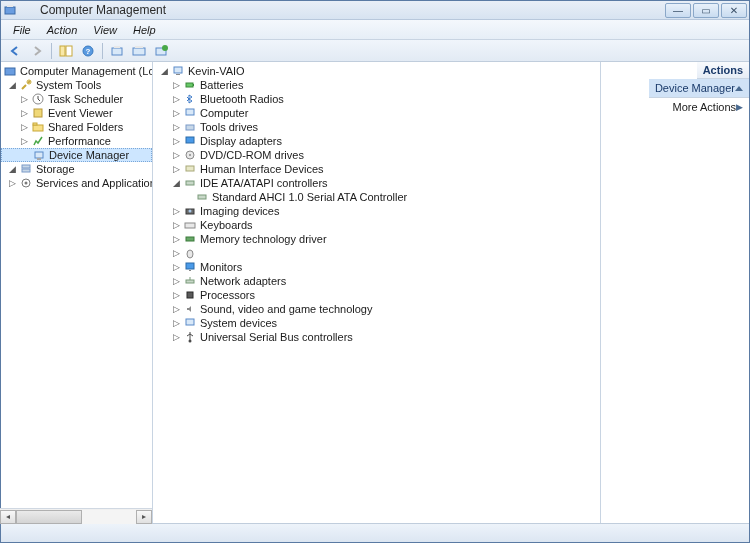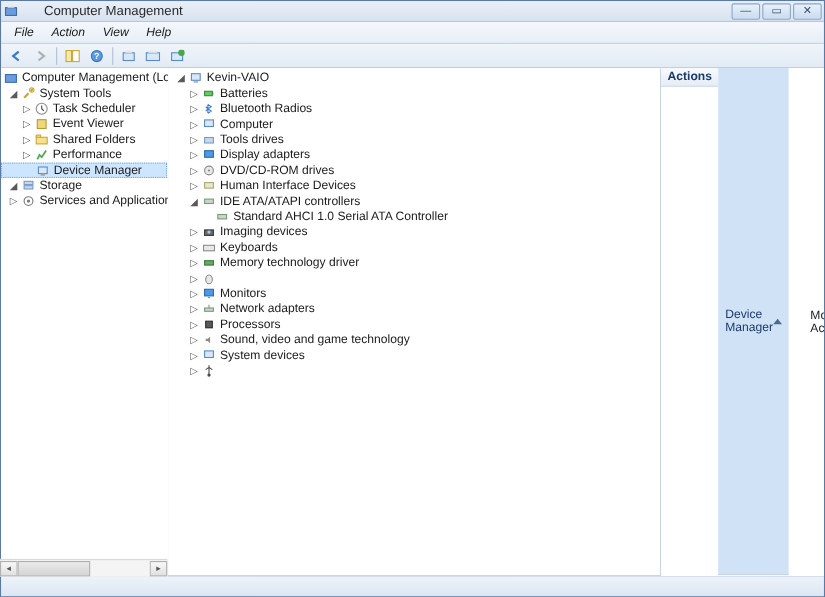--- a/index.html
+++ b/index.html
@@ -11,21 +11,21 @@
 .titlebar-btn { width: 26px; height: 15px; background: linear-gradient(#e8f0fa, #c9dcf0); border: 1px solid #8aa7c8; border-radius: 2px; font-size: 10px; display: flex; align-items: center; justify-content: center; cursor: pointer; color: #3a5068; }
 .menubar { height: 20px; background: linear-gradient(#f4f8fc, #e6eef7); display: flex; align-items: center; padding: 0 4px; border-bottom: 1px solid #c8d4e2; font-style: italic; }
 .menu-item { padding: 2px 8px; cursor: pointer; color: #1a1a1a; }
 .toolbar { height: 22px; background: linear-gradient(#f0f5fb, #e2eaf4); display: flex; align-items: center; padding: 0 4px; gap: 2px; border-bottom: 1px solid #c0cddc; }
 .tool-btn { width: 20px; height: 18px; display: flex; align-items: center; justify-content: center; cursor: pointer; border: 1px solid transparent; }
 .tool-sep { width: 1px; height: 16px; background: #b0c0d4; margin: 0 2px; }
 .main { flex: 1; display: flex; background: #fff; overflow: hidden; }
 .pane { background: #fff; overflow: auto; }
 .left-pane { width: 152px; border-right: 1px solid #c8d4e2; }
 .mid-pane { flex: 1; border-right: 1px solid #c8d4e2; }
-.right-pane { width: 148px; display: flex; flex-direction: row; }
+.right-pane { width: 148px; display: flex; flex-direction: column; align-items: flex-end; }
 .actions-header { height: 17px; background: linear-gradient(#f8fafd, #e6edf6); border-bottom: 1px solid #c8d4e2; padding: 0 6px; display: flex; align-items: center; font-weight: bold; color: #1a3a6a; font-size: 11px; }
 .actions-sub { background: #d0e2f6; padding: 3px 6px; display: flex; align-items: center; justify-content: space-between; color: #1a3a6a; font-size: 11px; border-bottom: 1px solid #c8d4e2; cursor: pointer; }
 .actions-item { padding: 3px 6px 3px 20px; display: flex; align-items: center; justify-content: space-between; color: #1a1a1a; cursor: pointer; }
 .tree { padding: 2px 0; }
 .tree-row { display: flex; align-items: center; height: 14px; padding: 0 2px; white-space: nowrap; cursor: pointer; }
 .tree-row.selected { background: #cde6ff; border: 1px dotted #7aa7d8; }
 .expander { width: 11px; height: 11px; display: flex; align-items: center; justify-content: center; color: #5a5a5a; font-size: 9px; margin-right: 1px; flex-shrink: 0; }
 .spacer { display: inline-block; flex-shrink: 0; }
 .node-icon { width: 14px; height: 14px; margin-right: 3px; display: flex; align-items: center; justify-content: center; flex-shrink: 0; }
 .node-label { color: #1a1a1a; }
@@ -415,20 +415,21 @@
         </div>
       <div class="tree-row">
           <span class="spacer" style="width:16px"></span>
           <span class="expander">▷</span>
           <span class="node-icon">
             <svg width="12" height="12">
               <path d="M6 1 L6 10 M6 3 L3 5 M6 3 L9 5" fill="none" stroke="#4a4a4a"></path>
               <circle cx="6" cy="10" r="1.5" fill="#4a4a4a"></circle>
             </svg>
           </span>
+          <span class="node-label">Universal Serial Bus controllers</span>
         </div>
     </div>
   </div>
 
   <div class="pane right-pane">
     <div class="actions-header">Actions</div>
     <div class="actions-sub">
       <span>Device Manager</span>
       <span class="tri-up"></span>
     </div>

